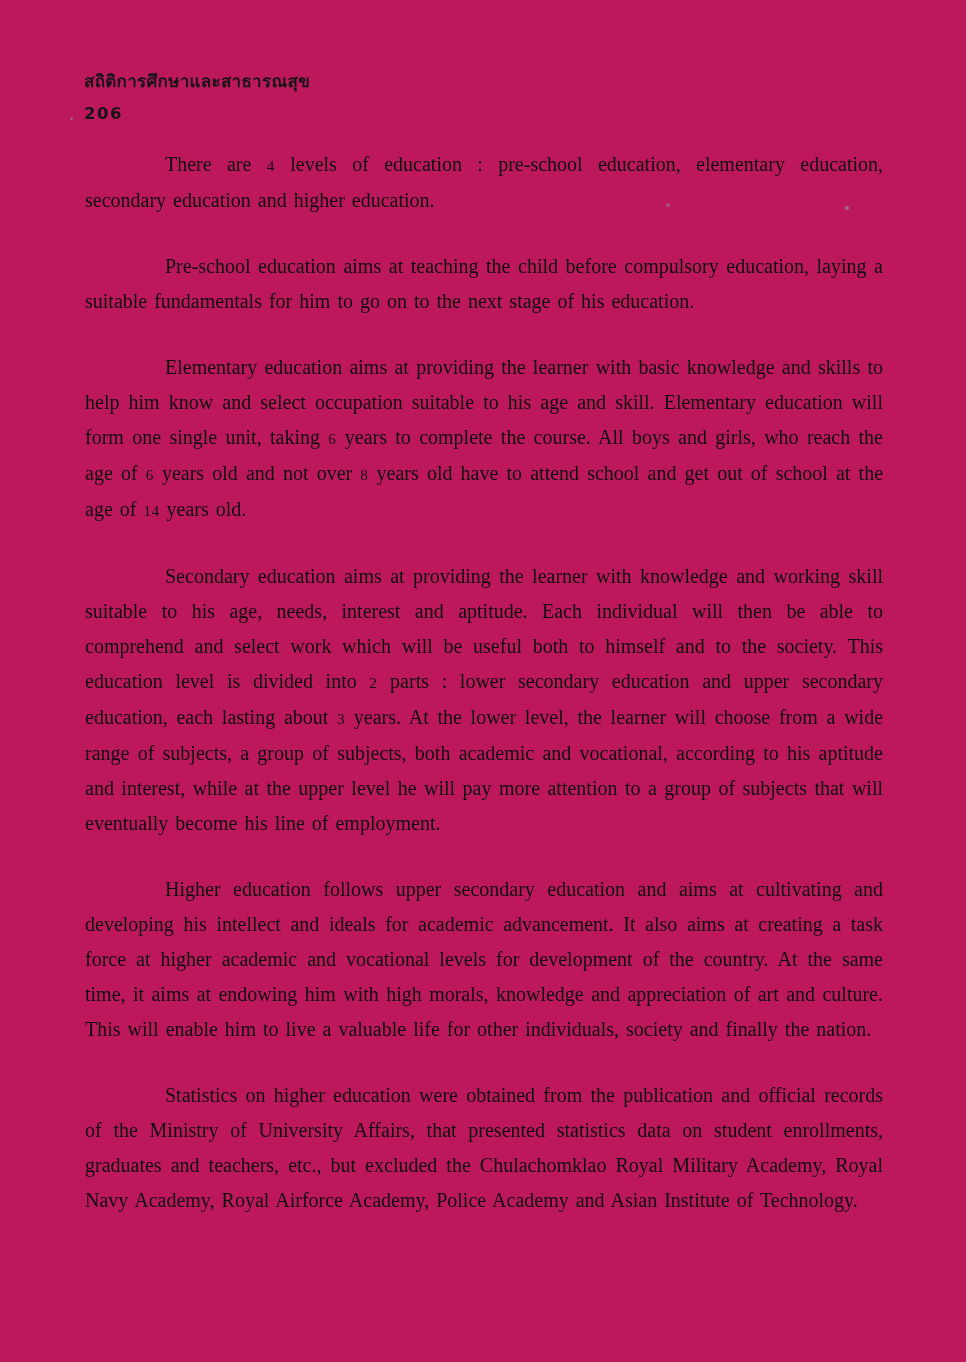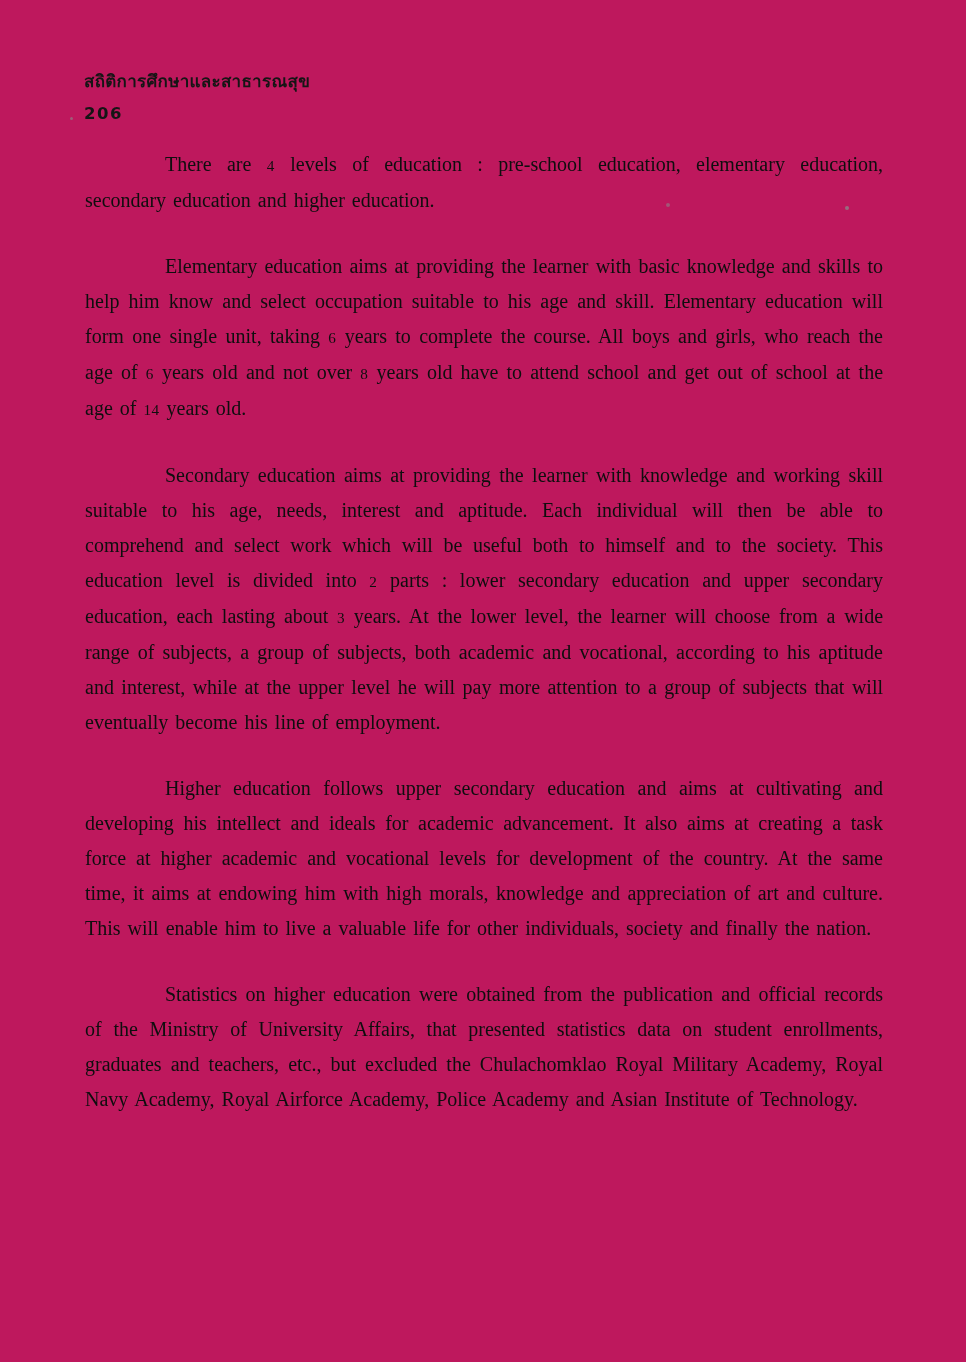--- a/index.html
+++ b/index.html
@@ -65,20 +65,21 @@
 
 <div class="page">
 
   <div class="header">
     <div class="thai-title">สถิติการศึกษาและสาธารณสุข</div>
     <div class="page-number">206</div>
   </div>
 
   <div class="body-text">
     <p>There are <span class="fig">4</span> levels of education : pre-school education, elementary education, secondary education and higher education.</p>
+    <p>Pre-school education aims at teaching the child before compulsory education, laying a suitable fundamentals for him to go on to the next stage of his education.</p>
     <p>Elementary education aims at providing the learner with basic knowledge and skills to help him know and select occupation suitable to his age and skill. Elementary education will form one single unit, taking <span class="fig">6</span> years to complete the course. All boys and girls, who reach the age of <span class="fig">6</span> years old and not over <span class="fig">8</span> years old have to attend school and get out of school at the age of <span class="fig">14</span> years old.</p>
     <p>Secondary education aims at providing the learner with knowledge and working skill suitable to his age, needs, interest and aptitude. Each individual will then be able to comprehend and select work which will be useful both to himself and to the society. This education level is divided into <span class="fig">2</span> parts : lower secondary education and upper secondary education, each lasting about <span class="fig">3</span> years. At the lower level, the learner will choose from a wide range of subjects, a group of subjects, both academic and vocational, according to his aptitude and interest, while at the upper level he will pay more attention to a group of subjects that will eventually become his line of employment.</p>
     <p>Higher education follows upper secondary education and aims at cultivating and developing his intellect and ideals for academic advancement. It also aims at creating a task force at higher academic and vocational levels for development of the country. At the same time, it aims at endowing him with high morals, knowledge and appreciation of art and culture.  This will enable him to live a valuable life for other individuals, society and finally the nation.</p>
     <p>Statistics on higher education were obtained from the publication and official records of the Ministry of University Affairs, that presented statistics data on student enrollments, graduates and teachers, etc., but excluded the Chulachomklao Royal Military Academy, Royal Navy Academy, Royal Airforce Academy, Police Academy and Asian Institute of Technology.</p>
   </div>
 
   <span class="artifact-dot dot-a"></span>
   <span class="artifact-dot dot-b"></span>
   <span class="artifact-dot dot-c"></span>
 

